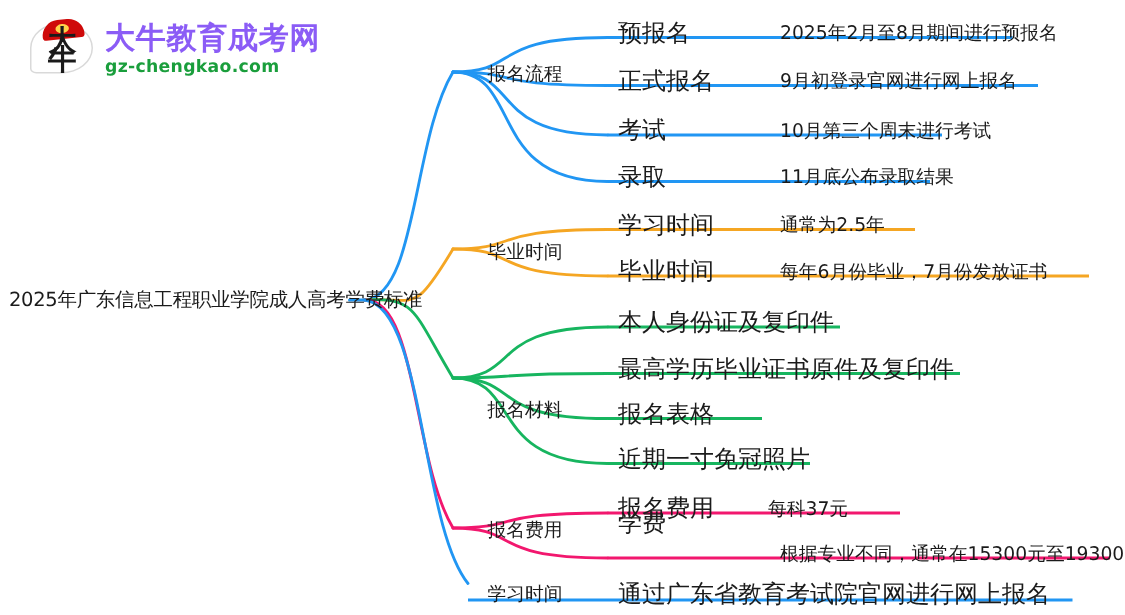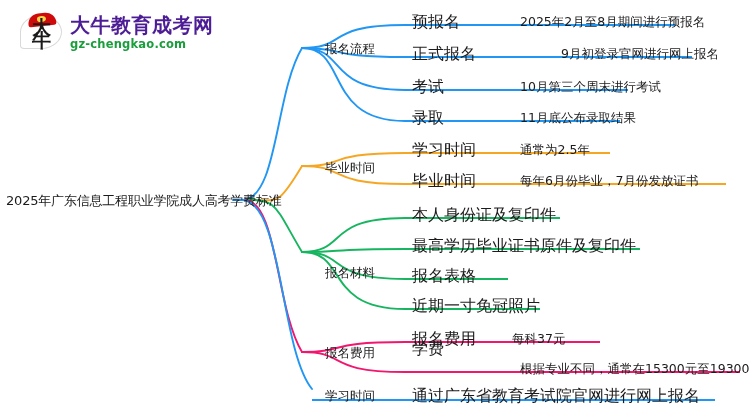--- a/index.html
+++ b/index.html
@@ -77,21 +77,21 @@
     text-align: center;
     font-family: "DejaVu Sans", "Liberation Sans", sans-serif;
   }
   #logo-text {
     display: flex;
     flex-direction: column;
     justify-content: center;
     line-height: 1.05;
   }
   #logo-title {
-    color: #4c1d95;
+    color: #8b5cf6;
     font-size: 20px;
     font-weight: 700;
     letter-spacing: 0.5px;
     white-space: nowrap;
   }
   #logo-sub {
     color: #1a9e3c;
     font-size: 11.5px;
     font-weight: 700;
     letter-spacing: 0.2px;
@@ -183,21 +183,21 @@
     </g>
 </svg>
 
 <div class="node" id="root-node">2025年广东信息工程职业学院成人高考学费标准</div>
 
 <div id="node-layer">
     <div class="node branch-label" style="left: 325px; top: 41px;">报名流程</div>
     <div class="node leaf-key" style="left: 412px; top: 14px;">预报名</div>
     <div class="node leaf-val" style="left: 520px; top: 14px;">2025年2月至8月期间进行预报名</div>
     <div class="node leaf-key" style="left: 412px; top: 46px;">正式报名</div>
-    <div class="node leaf-val" style="left: 520px; top: 46px; margin-left: 41px;">9月初登录官网进行网上报名</div>
+    <div class="node leaf-val" style="left: 520px; top: 46px;">9月初登录官网进行网上报名</div>
     <div class="node leaf-key" style="left: 412px; top: 79px;">考试</div>
     <div class="node leaf-val" style="left: 520px; top: 79px;">10月第三个周末进行考试</div>
     <div class="node leaf-key" style="left: 412px; top: 110px;">录取</div>
     <div class="node leaf-val" style="left: 520px; top: 110px;">11月底公布录取结果</div>
     <div class="node branch-label" style="left: 325px; top: 160px;">毕业时间</div>
     <div class="node leaf-key" style="left: 412px; top: 142px;">学习时间</div>
     <div class="node leaf-val" style="left: 520px; top: 142px;">通常为2.5年</div>
     <div class="node leaf-key" style="left: 412px; top: 173px;">毕业时间</div>
     <div class="node leaf-val" style="left: 520px; top: 173px;">每年6月份毕业，7月份发放证书</div>
     <div class="node branch-label" style="left: 325px; top: 245px; margin-top: 20px;">报名材料</div>

